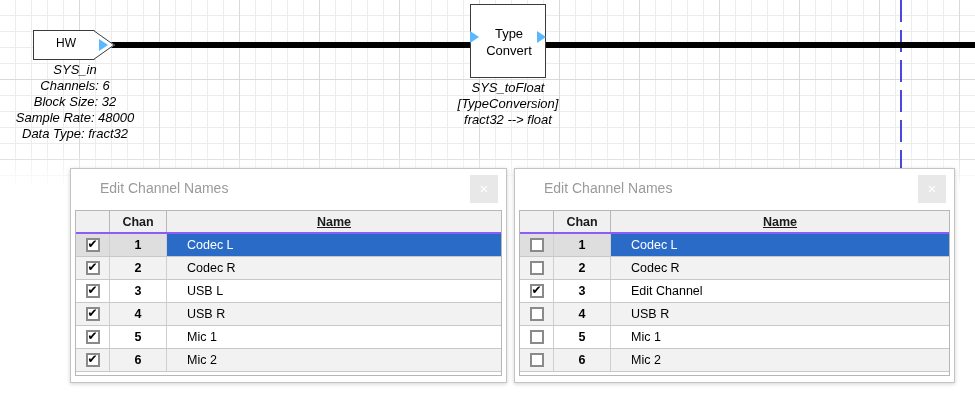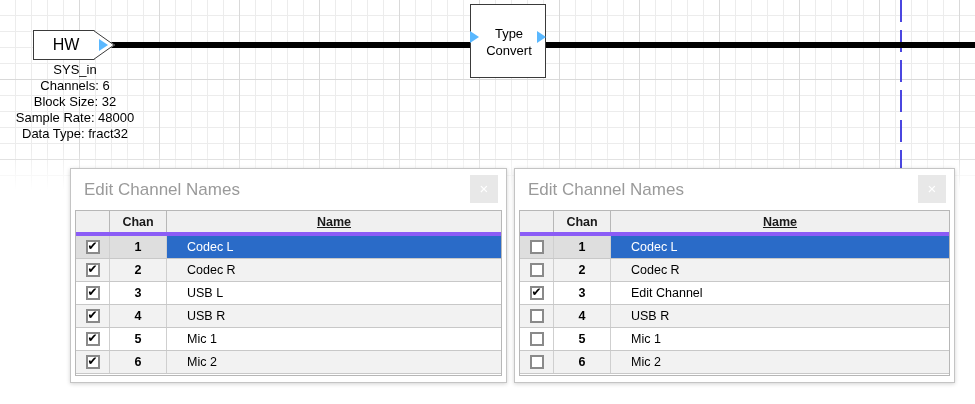--- a/index.html
+++ b/index.html
@@ -79,21 +79,21 @@
     position: absolute;
     left: 0; top: 0;
     width: 82px;
     height: 30px;
   }
   #hw-block .label {
     position: absolute;
     left: 0; top: 6px;
     width: 66px;
     text-align: center;
-    font-size: 16px;
+    font-size: 12px;
     color: #000;
   }
   .port-arrow {
     position: absolute;
     width: 0; height: 0;
     border-top: 6px solid transparent;
     border-bottom: 6px solid transparent;
     border-left: 9px solid #3da5f5;
   }
   .port-arrow.in {
@@ -123,20 +123,21 @@
   }
 
   
   .caption {
     position: absolute;
     text-align: center;
     font-size: 13px;
     line-height: 16px;
     color: #000;
     white-space: pre;
+    font-style: italic;
   }
   #hw-caption { left: 0px; top: 62px; width: 150px; }
   #tc-caption { left: 433px; top: 80px; width: 150px; }
 
   
   .dialog {
     position: absolute;
     background: #ffffff;
     border: 1px solid #c4c4c4;
     box-shadow: 0 1px 4px rgba(0,0,0,0.18);
@@ -145,23 +146,23 @@
   #dialog-left  { left: 70px;  top: 168px; width: 437px; height: 215px; }
   #dialog-right { left: 514px; top: 168px; width: 441px; height: 215px; }
 
   .dialog-titlebar {
     position: relative;
     height: 41px;
     background: #ffffff;
   }
   .dialog-title {
     position: absolute;
-    left: 13px;
+    left: 29px;
     top: 11px;
-    font-size: 17px;
+    font-size: 14px;
     color: #9a9a9a;
   }
   .dialog-close {
     position: absolute;
     right: 8px;
     top: 6px;
     width: 28px;
     height: 28px;
     background: #e8e8e8;
     color: #ffffff;
@@ -183,21 +184,21 @@
     overflow: hidden;
   }
   .chan-table table {
     border-collapse: collapse;
     width: 100%;
     table-layout: fixed;
   }
   .chan-table th {
     background: #f0f0f0;
     border-right: 1px solid #b7b7b7;
-    border-bottom: 4px solid #8b5cf6;
+    border-bottom: 2px solid #8b5cf6;
     height: 21px;
     font-size: 12.5px;
     font-weight: bold;
     color: #1a1a1a;
     padding: 0;
   }
   .chan-table th.col-check { width: 33px; }
   .chan-table th.col-chan  { width: 56px; }
   .chan-table th.col-name  { border-right: none; text-decoration: underline; }
 
@@ -272,20 +273,23 @@
 Sample Rate: 48000
 Data Type: fract32</div>
 
   <div id="tc-block">
     <div class="label">Type
 Convert</div>
   </div>
   <div class="port-arrow in" style="left:470px; top:31px;"></div>
   <div class="port-arrow in" style="left:537px; top:31px;"></div>
 
+  <div class="caption" id="tc-caption">SYS_toFloat
+[TypeConversion]
+fract32 --&gt; float</div>
 
   <div class="dialog" id="dialog-left">
     <div class="dialog-titlebar">
       <div class="dialog-title">Edit Channel Names</div>
       <div class="dialog-close">×</div>
     </div>
     <div class="chan-table">
       <table>
         <thead>
           <tr>

